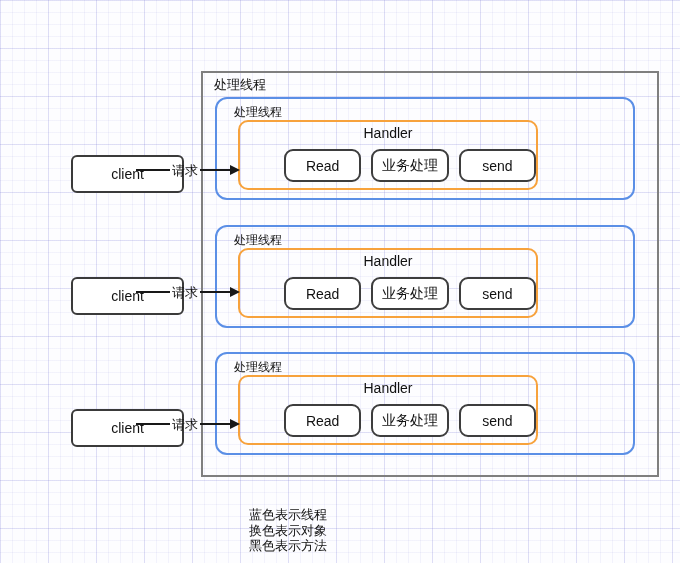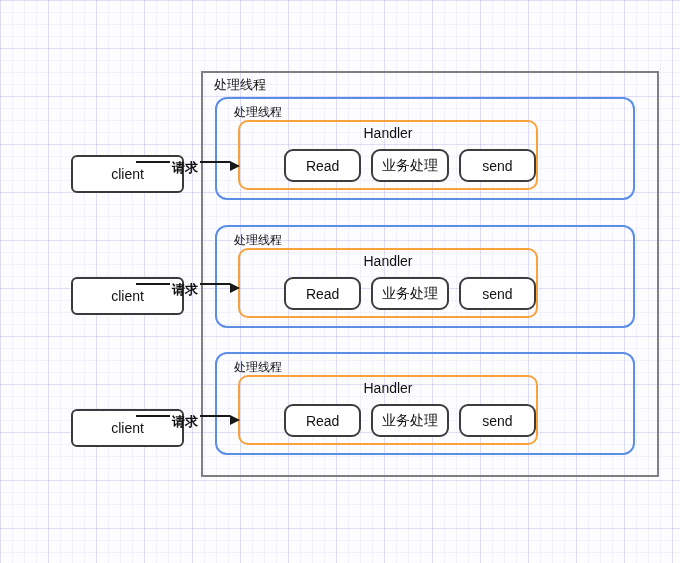--- a/index.html
+++ b/index.html
@@ -105,21 +105,21 @@
   }
   .client-0 { top: 155px; }
   .client-1 { top: 277px; }
   .client-2 { top: 409px; }
   
   .arrow {
     position: absolute;
     left: 136px;
     width: 104px; height: 18px;
     display: flex;
-    font-weight: bold;
+    align-items: center;
   }
   .arrow-0 { top: 161px; }
   .arrow-1 { top: 283px; }
   .arrow-2 { top: 415px; }
   .arrow .line1 { width: 34px; height: 2px; background: #181818; }
   .arrow .req  { font-size: 13px; line-height: 1; white-space: nowrap; padding: 0 2px; }
   .arrow .line2 { flex: 1; height: 2px; background: #181818; }
   .arrow .head {
     width: 0; height: 0;
     border-left: 10px solid #181818;
@@ -196,14 +196,19 @@
     <div class="line2"></div>
     <div class="head"></div>
   </div>
   <div class="arrow arrow-2">
     <div class="line1"></div>
     <div class="req">请求</div>
     <div class="line2"></div>
     <div class="head"></div>
   </div>
 
+  <div class="legend">
+    <div>蓝色表示线程</div>
+    <div>换色表示对象</div>
+    <div>黑色表示方法</div>
+  </div>
 
 </div>
 
 </body></html>

